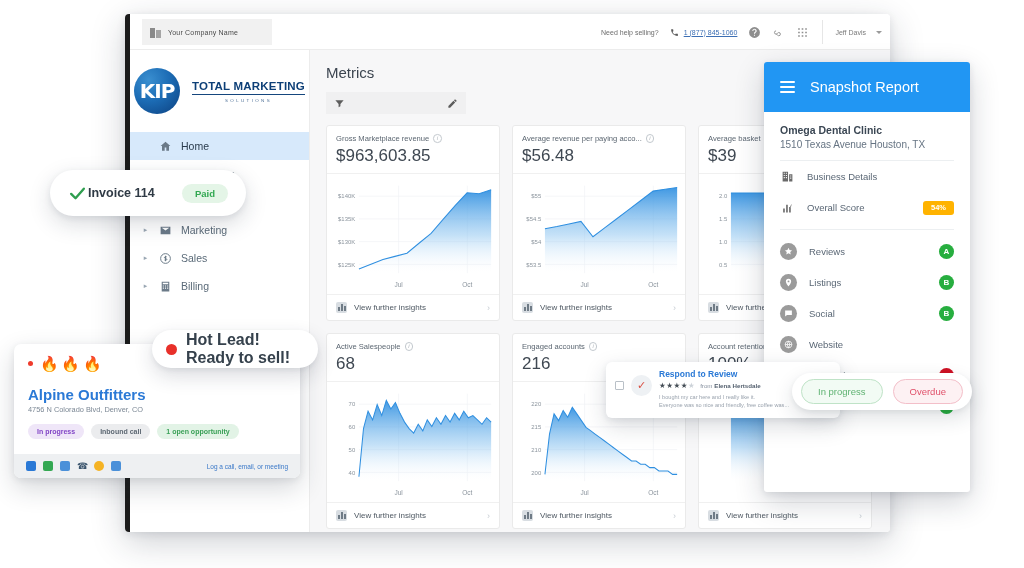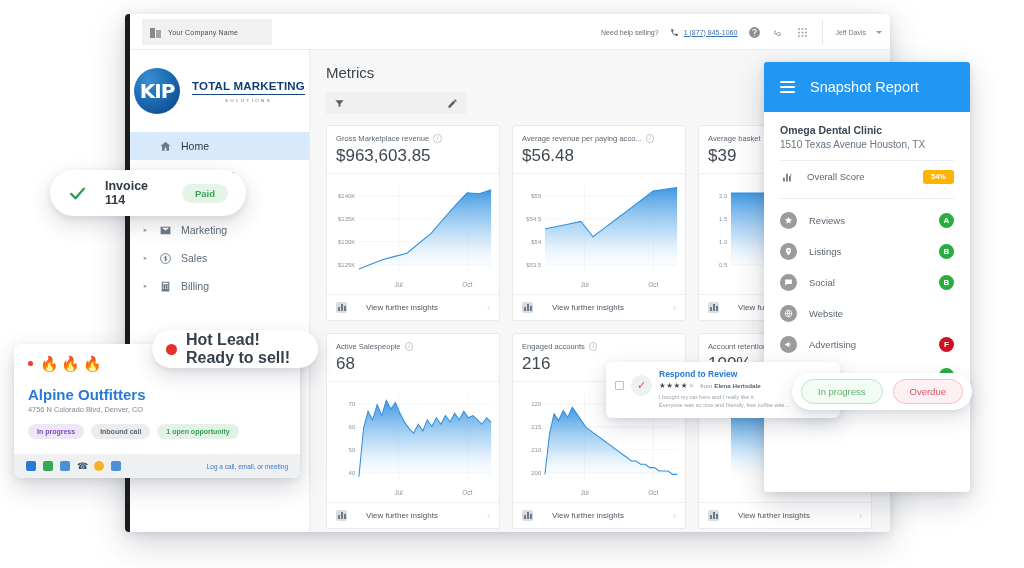--- a/index.html
+++ b/index.html
@@ -88,21 +88,21 @@
     width: 8.5px; height: 8.5px; border-radius: 50%; border: 1px solid #c3c9ce; color: #b0b6bc;
     font-size: 6px; line-height: 7px; text-align: center; flex: none; font-style: italic;
   }
   .mcard-value { font-size: 17px; color: #3f4852; margin-top: 3px; font-weight: 400; }
   .chart-box { height: 120px; position: relative; padding: 6px 6px 0 4px; }
   .chart-box svg { width: 100%; height: 100%; display: block; }
   .mcard-foot {
     height: 26px; border-top: 1px solid #f0f0f0; display: flex; align-items: center;
     gap: 7px; padding: 0 9px; font-size: 8px; color: #4e5862; justify-content: space-between;
   }
-  .foot-left { display: flex; align-items: center; gap: 19px; }
+  .foot-left { display: flex; align-items: center; gap: 7px; }
   .chart-ic { width: 11px; height: 11px; background: #d8dde2; border-radius: 2px; display:flex; align-items:flex-end; justify-content:center; gap:1px; padding-bottom:2px;}
   .chart-ic i { display:block; width:2px; background:#6f7b86; }
   .foot-arrow { color: #c7cdd3; font-size: 9px; }
 
   
   .snapshot {
     position: absolute; left: 764px; top: 62px; width: 206px; height: 430px;
     background: #fff; border-radius: 3px;
     box-shadow: 0 10px 30px rgba(25,35,55,.20), 0 2px 7px rgba(25,35,55,.10);
     overflow: hidden;
@@ -131,21 +131,21 @@
   .grade {
     width: 15px; height: 15px; border-radius: 50%; color: #fff; font-size: 8px; font-weight: 700;
     display: flex; align-items: center; justify-content: center; flex: none;
   }
   .grade.g-a, .grade.g-b { background: #27ae3f; }
   .grade.g-f { background: #cf1124; }
 
   
   .invoice-pill {
     position: absolute; left: 50px; top: 170px; width: 196px; height: 46px;
-    background: #fff; border-radius: 23px; display: flex; align-items: center; gap: 18px;
+    background: #fff; border-radius: 23px; display: flex; align-items: center; gap: 1px;
     padding: 0 18px; box-shadow: 0 8px 22px rgba(30,40,60,.17), 0 2px 6px rgba(30,40,60,.08);
   }
   .check-ic { width: 19px; height: 19px; color: #2e9e4f; flex: none; }
   .invoice-lbl { font-size: 12.5px; color: #2f3a45; font-weight: 700; flex: 1; }
   .paid-badge {
     background: #e4f5e7; color: #32a852; font-size: 9.5px; font-weight: 700;
     border-radius: 11px; padding: 4px 13px;
   }
 
   
@@ -603,20 +603,28 @@
     </div>
     <div class="snap-biz">
       <div class="biz-name">Omega Dental Clinic</div>
       <div class="biz-addr">1510 Texas Avenue Houston, TX</div>
     </div>
     <div class="snap-sep"></div>
     <div id="snap-rows">
         <div class="snap-row">
           <span class="sq-ic">
             <svg viewBox="0 0 24 24" fill="currentColor" width="13" height="13">
+              <path d="M3 3h10v18H3V3zm2 2v2h2V5H5zm4 0v2h2V5H9zM5 9v2h2V9H5zm4 0v2h2V9H9zm-4 4v2h2v-2H5zm4 0v2h2v-2H9zM15 8h6v13h-6V8zm2 2v2h2v-2h-2zm0 4v2h2v-2h-2z"></path>
+            </svg>
+          </span>
+          <span class="rlbl">Business Details</span>
+        </div>
+        <div class="snap-row">
+          <span class="sq-ic">
+            <svg viewBox="0 0 24 24" fill="currentColor" width="13" height="13">
               <path d="M4 14h3v7H4v-7zm5.5-7h3v14h-3V7zM15 11h3v10h-3V11zm5.2-5.6l-1 .6.9 2.6-2.3-1.2-.9 1.8 2.4 1.2-2.4 1.1V8.3z"></path>
             </svg>
           </span>
           <span class="rlbl">Overall Score</span>
           <span class="score-badge">54%</span>
         </div>
         <div class="snap-sep" style="margin: 6px 16px;"></div>
         <div class="snap-row">
           <span class="circ-ic">
             <svg viewBox="0 0 24 24" fill="currentColor" width="9" height="9">

